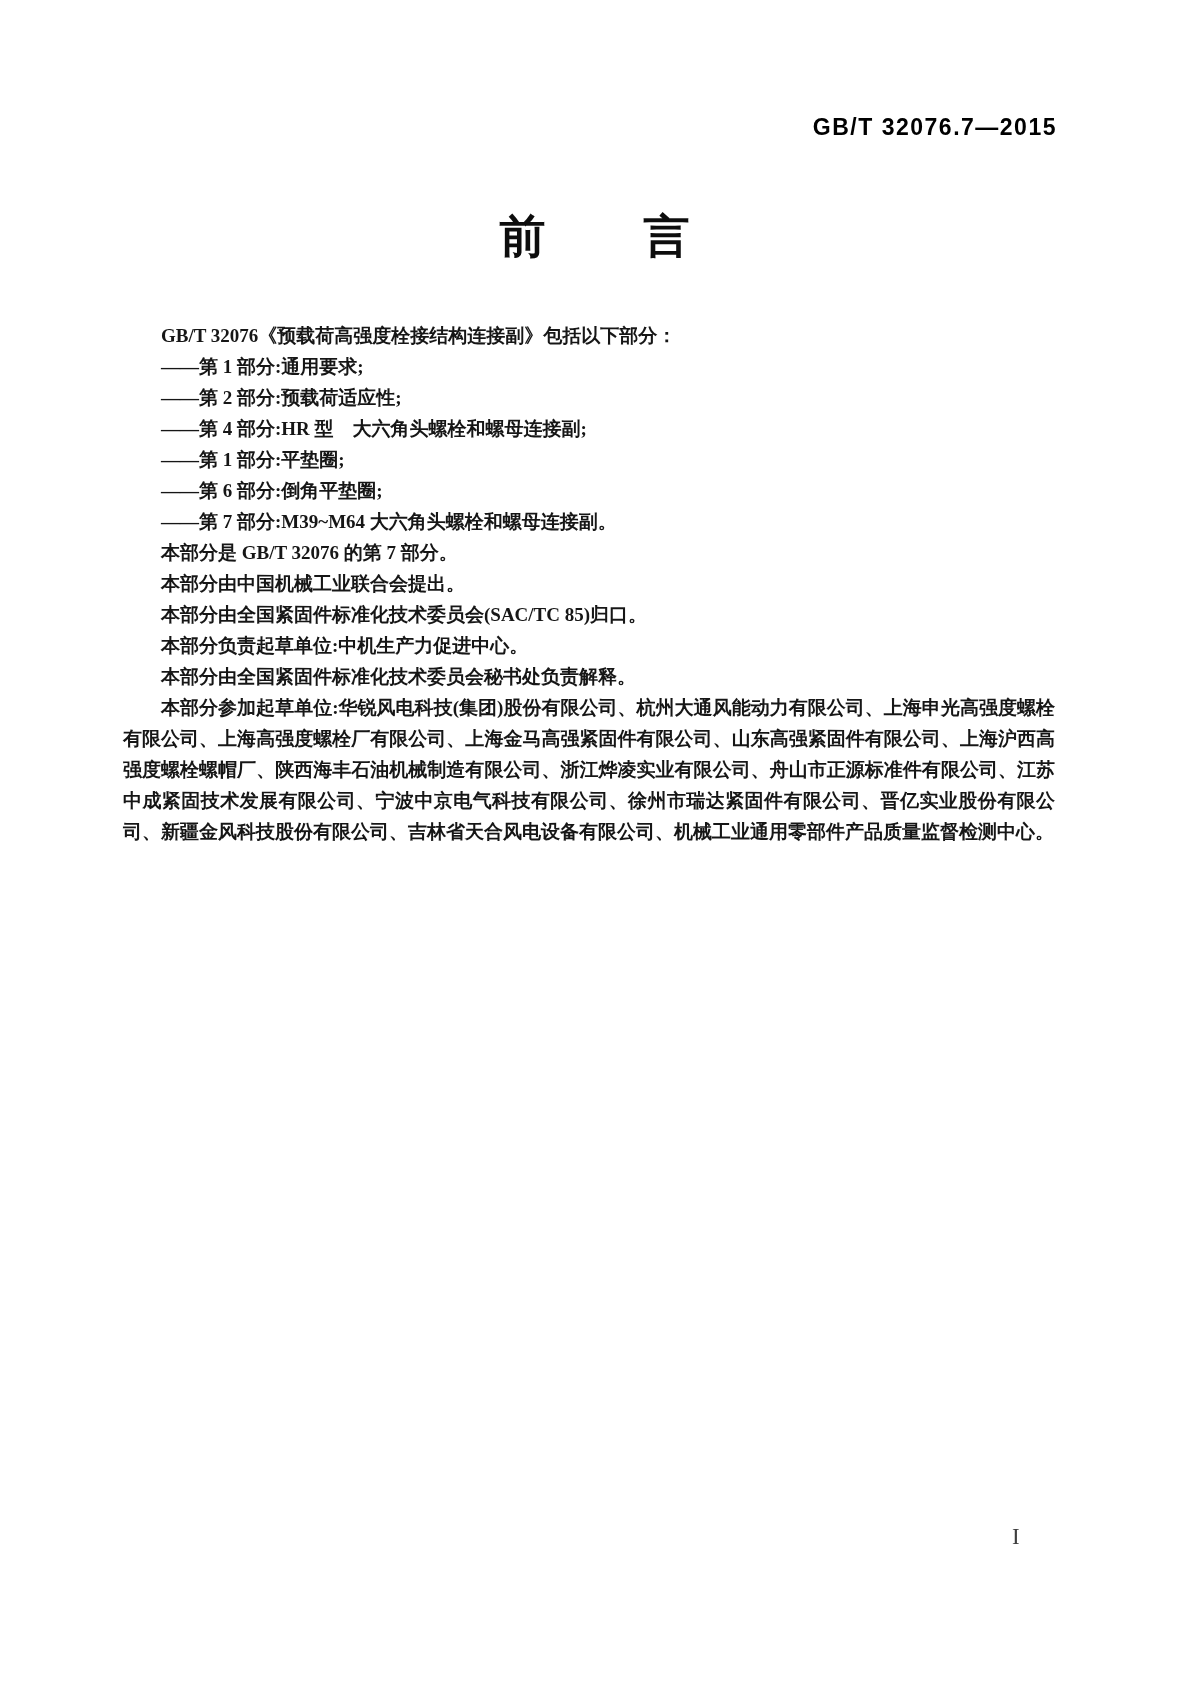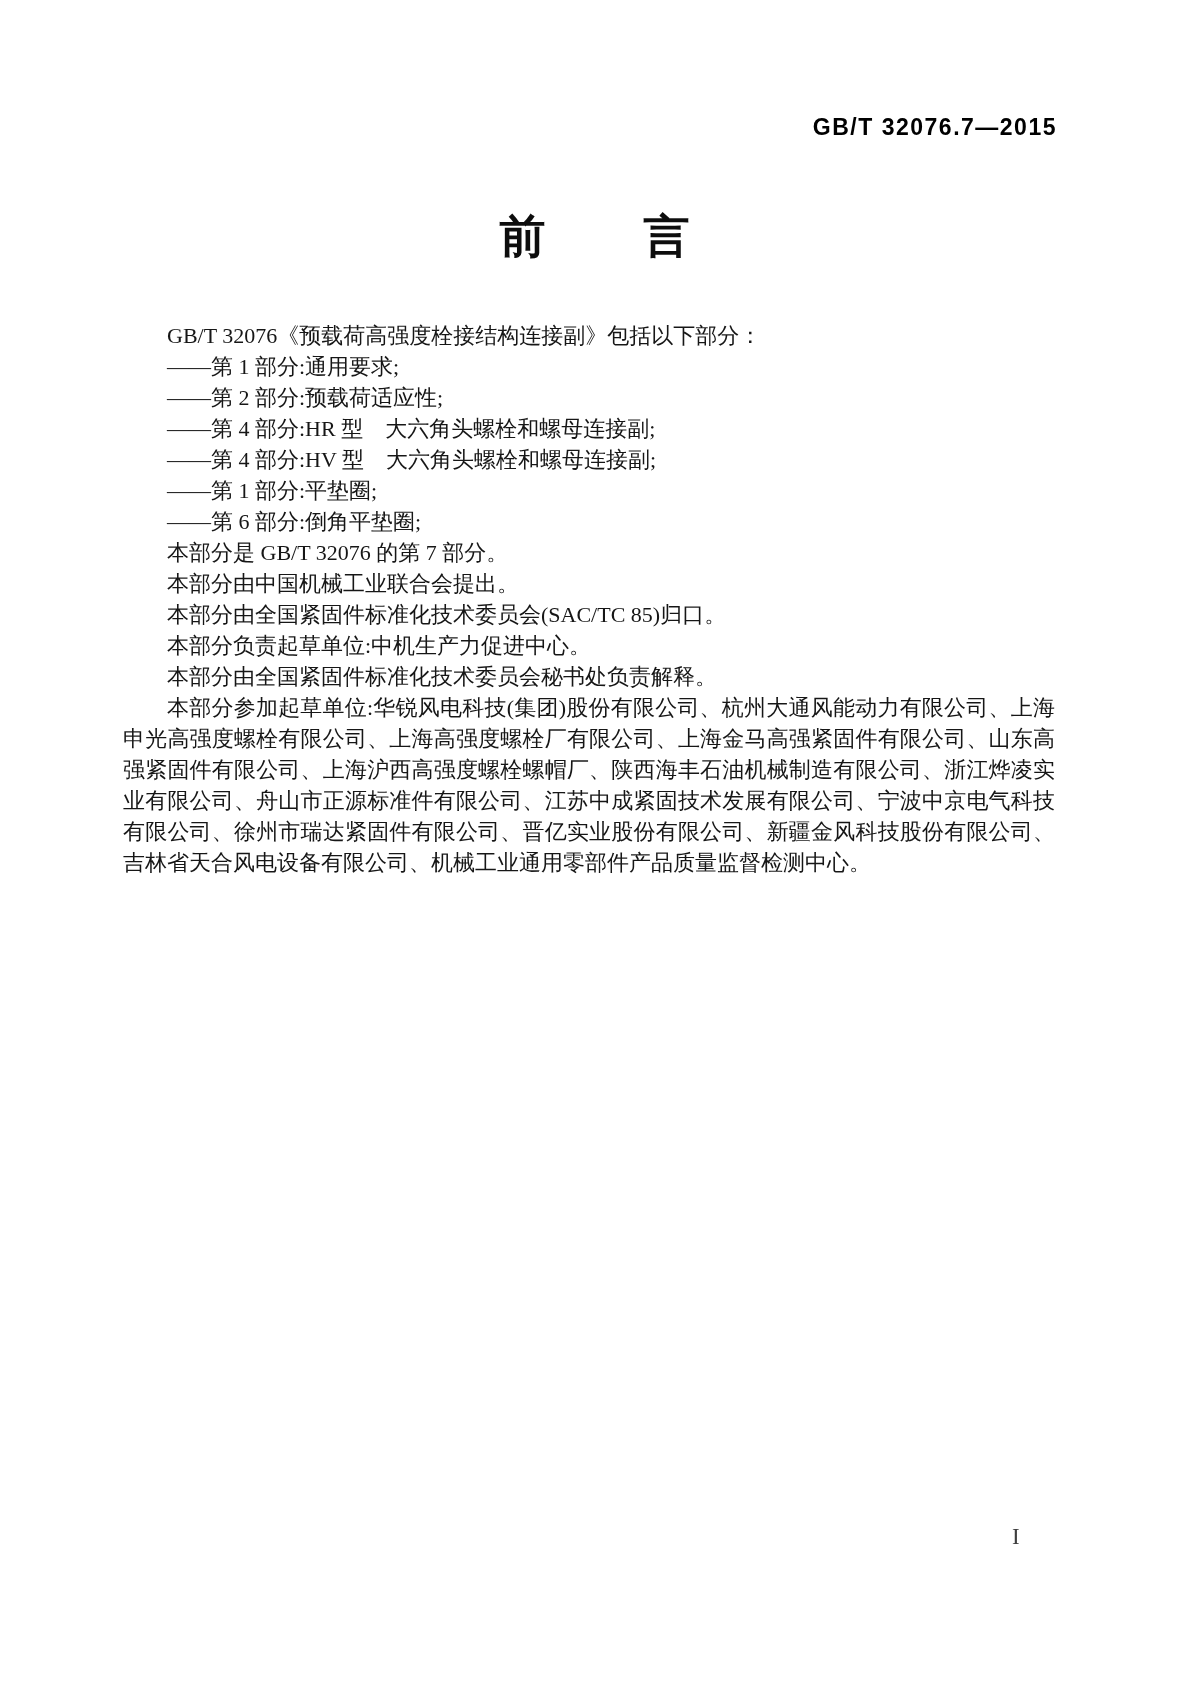--- a/index.html
+++ b/index.html
@@ -37,23 +37,24 @@
     font-weight: bold;
     font-size: 46px;
     color: #0d0d0d;
     letter-spacing: 2px;
   }
   .content {
     position: absolute;
     top: 320px;
     left: 123px;
     width: 932px;
-    font-size: 22px;
+    font-size: 19px;
     line-height: 31px;
     color: #161616;
+    font-weight: bold;
   }
   .content p {
     margin: 0;
     text-indent: 2em;
     text-align: justify;
   }
   .page-number {
     position: absolute;
     top: 1524px;
     left: 1012px;
@@ -69,23 +70,23 @@
 
   <div class="std-code">GB/T 32076.7—2015</div>
 
   <h1 class="doc-title">前　　言</h1>
 
   <div class="content">
     <p>GB/T 32076《预载荷高强度栓接结构连接副》包括以下部分：</p>
     <p>——第 1 部分:通用要求;</p>
     <p>——第 2 部分:预载荷适应性;</p>
     <p>——第 4 部分:HR 型　大六角头螺栓和螺母连接副;</p>
-    <p>——第 4 部分:HV 型　大六角头螺栓和螺母连接副;</p>
     <p>——第 1 部分:平垫圈;</p>
     <p>——第 6 部分:倒角平垫圈;</p>
+    <p>——第 7 部分:M39~M64 大六角头螺栓和螺母连接副。</p>
     <p>本部分是 GB/T 32076 的第 7 部分。</p>
     <p>本部分由中国机械工业联合会提出。</p>
     <p>本部分由全国紧固件标准化技术委员会(SAC/TC 85)归口。</p>
     <p>本部分负责起草单位:中机生产力促进中心。</p>
     <p>本部分由全国紧固件标准化技术委员会秘书处负责解释。</p>
     <p>本部分参加起草单位:华锐风电科技(集团)股份有限公司、杭州大通风能动力有限公司、上海申光高强度螺栓有限公司、上海高强度螺栓厂有限公司、上海金马高强紧固件有限公司、山东高强紧固件有限公司、上海沪西高强度螺栓螺帽厂、陕西海丰石油机械制造有限公司、浙江烨凌实业有限公司、舟山市正源标准件有限公司、江苏中成紧固技术发展有限公司、宁波中京电气科技有限公司、徐州市瑞达紧固件有限公司、晋亿实业股份有限公司、新疆金风科技股份有限公司、吉林省天合风电设备有限公司、机械工业通用零部件产品质量监督检测中心。</p>
   </div>
 
   <div class="page-number">I</div>
 

